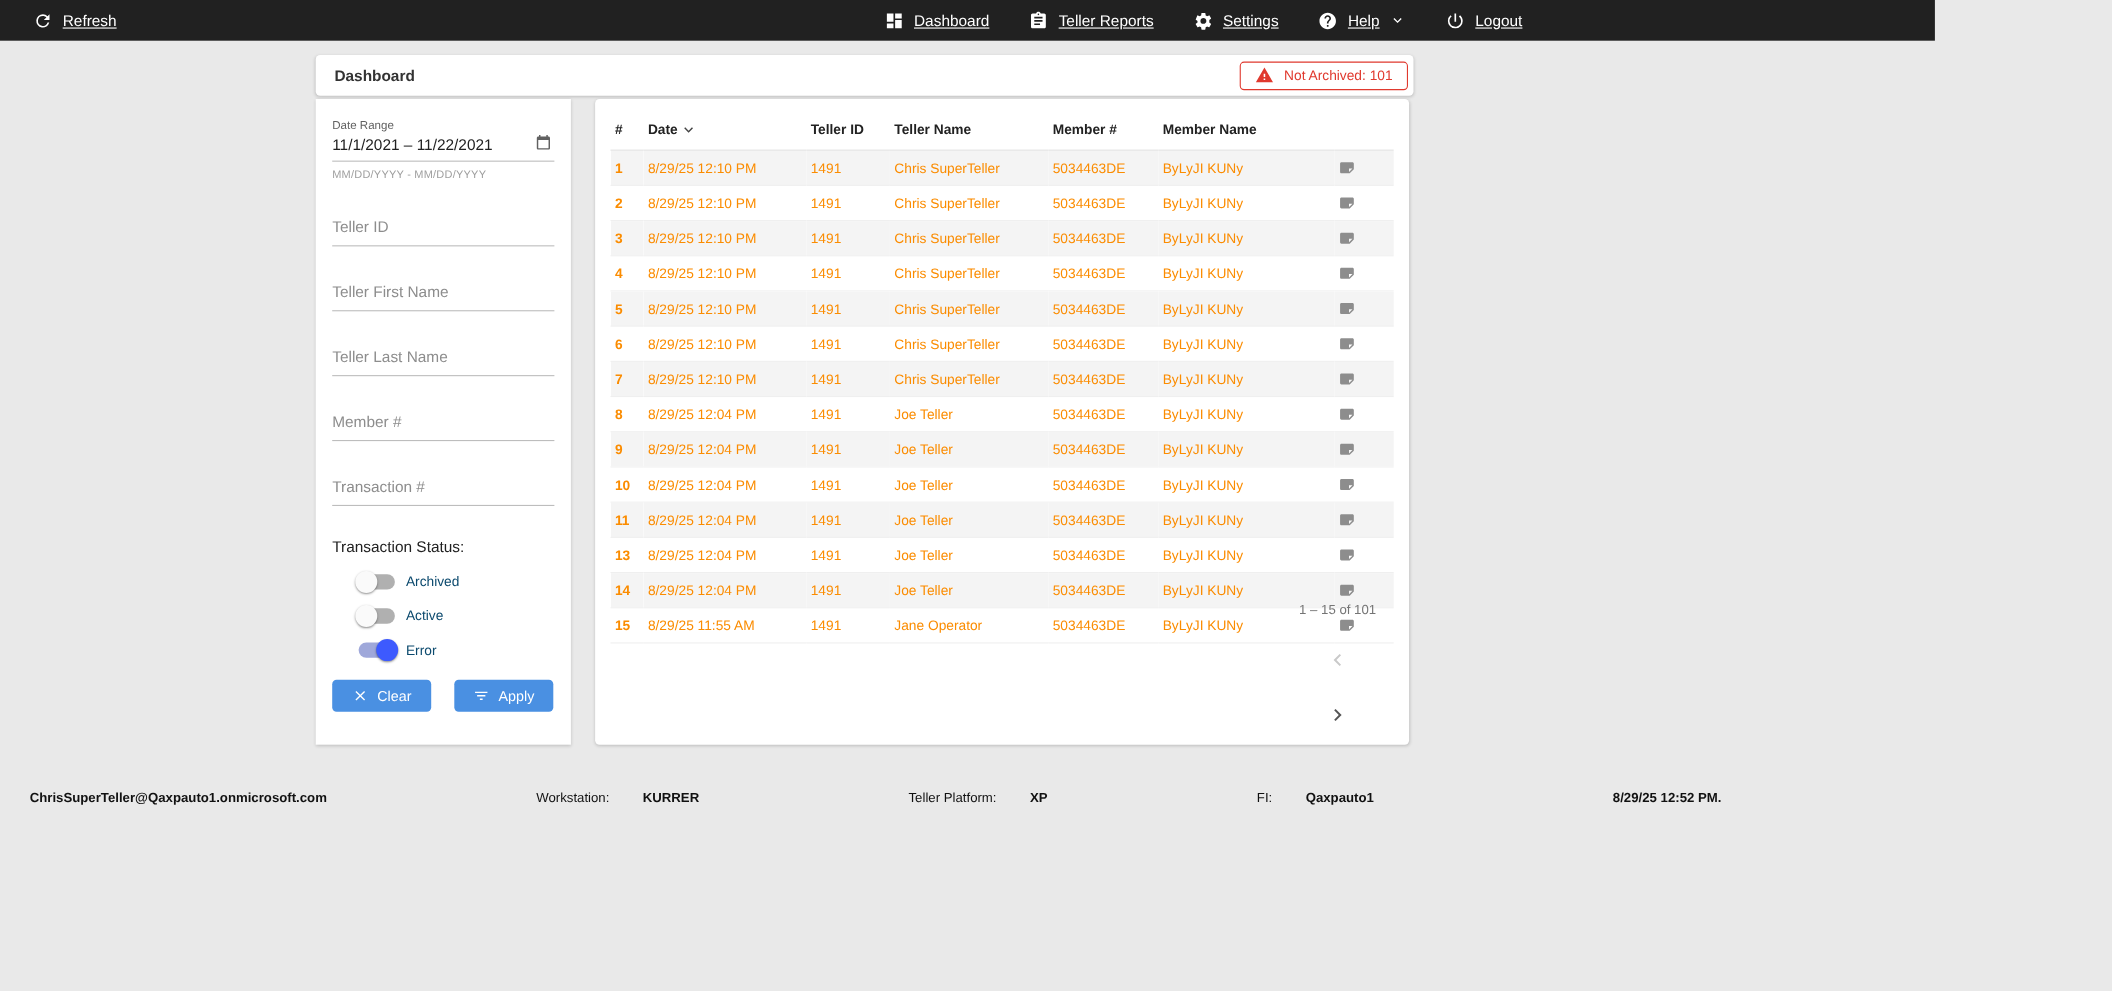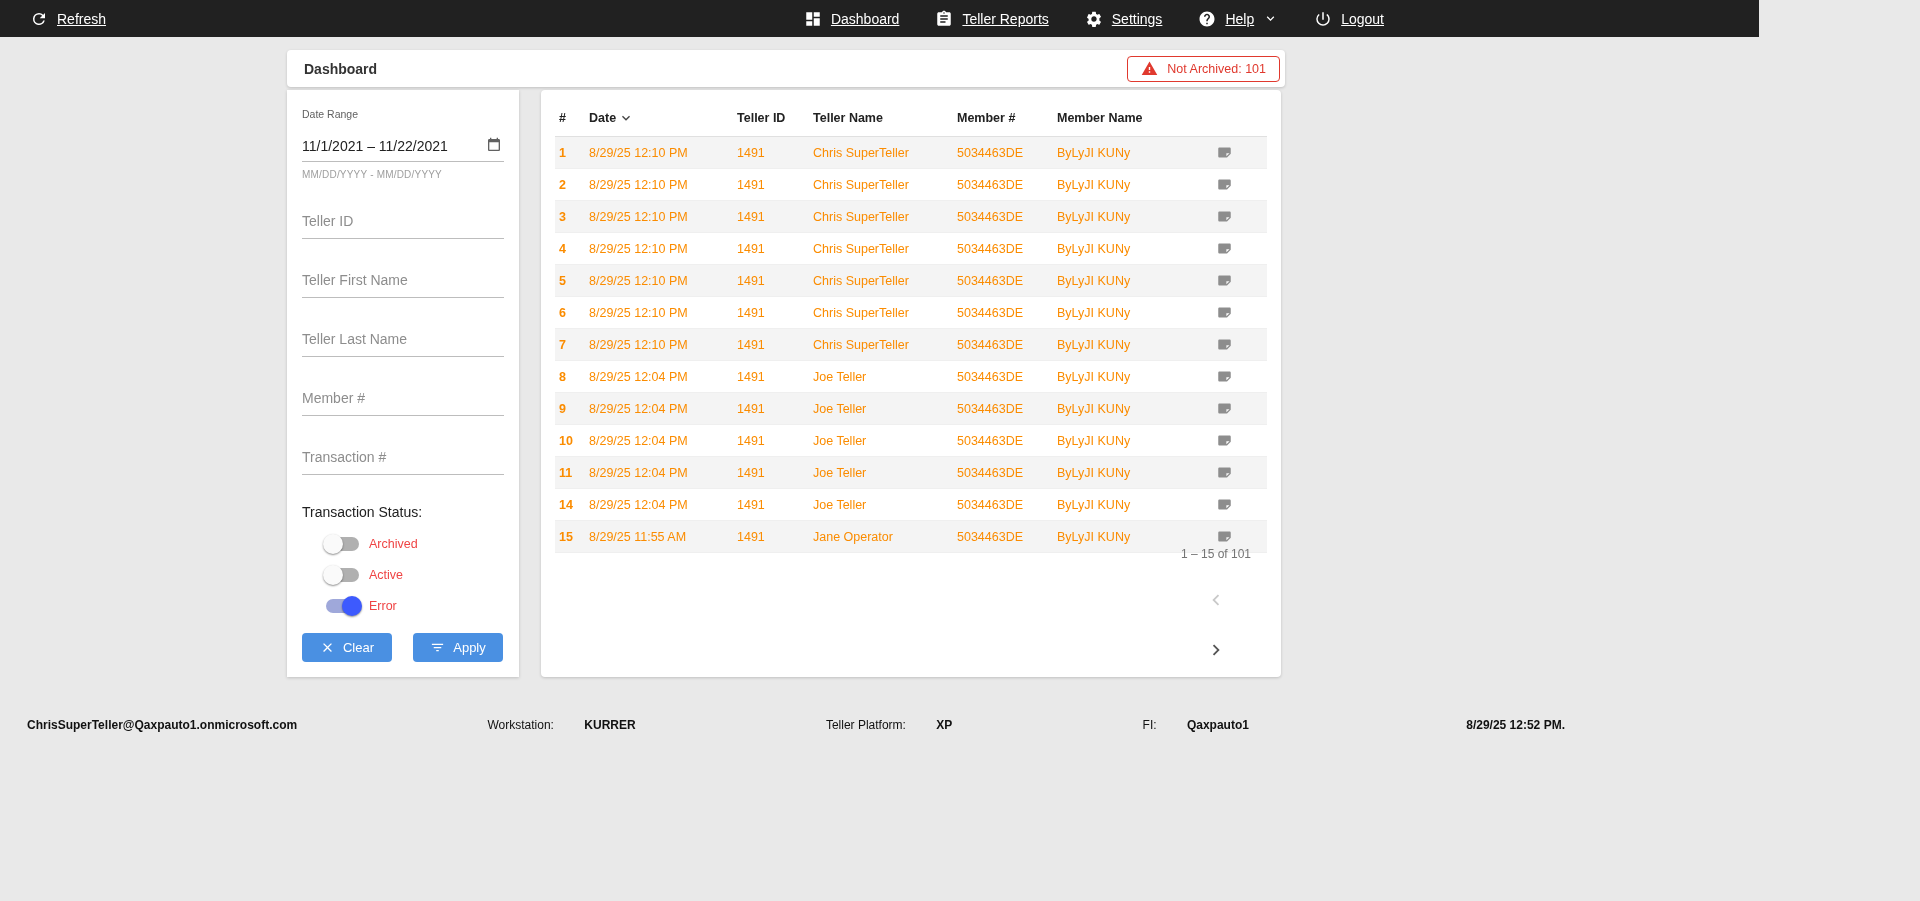--- a/index.html
+++ b/index.html
@@ -47,36 +47,36 @@
   }
   .badge svg{fill:var(--red);}
 
   
   .filter-card{
     position:absolute;left:287px;top:90px;width:232px;height:587px;
     background:#fff;border-radius:0;box-shadow:0 1px 3px rgba(0,0,0,.18);
     padding:18px 15px;
   }
   .dr-label{font-size:10.5px;color:#616161;}
-  .dr-wrap{position:relative;margin-top:15px;}
+  .dr-wrap{position:relative;margin-top:0;}
   .dr-input{
     width:100%;border:none;border-bottom:1px solid #bdbdbd;background:transparent;
     font-size:14px;color:#212121;padding:3px 22px 7px 0;font-family:inherit;outline:none;
   }
   .dr-cal{position:absolute;right:2px;top:2px;cursor:pointer;}
   .dr-cal svg{fill:#616161;}
   .dr-hint{font-size:10px;color:#9e9e9e;margin-top:7px;letter-spacing:.2px;}
   .f-input{
     display:block;width:100%;border:none;border-bottom:1px solid #bdbdbd;background:transparent;
     font-size:14px;color:#212121;padding:4px 0 9px 0;margin-top:29px;font-family:inherit;outline:none;
   }
   .f-input::placeholder{color:#8d8d8d;opacity:1;}
   .ts-label{margin-top:29px;font-size:14px;color:#212121;}
   .toggle-row{display:flex;align-items:center;gap:10px;margin-top:17px;padding-left:24px;}
-  .toggle-label{font-size:12.5px;color:#ef4444;}
+  .toggle-label{font-size:12.5px;color:#0c4a6e;}
   .switch{width:33px;height:14px;border-radius:7px;background:#b0b0b0;position:relative;cursor:pointer;flex:none;}
   .switch .thumb{
     position:absolute;width:20px;height:20px;border-radius:50%;top:-3px;left:-3px;
     background:#fafafa;box-shadow:0 1px 2px rgba(0,0,0,.45);transition:left .1s;
   }
   .switch.on{background:var(--toggle-on-track);}
   .switch.on .thumb{left:16px;background:var(--toggle-on-thumb);}
   .btn-row{display:flex;gap:21px;margin-top:20px;}
   .btn{
     height:29px;min-width:90px;border:none;border-radius:4px;background:var(--accent);
@@ -454,20 +454,35 @@
     <td class="note-cell">
       <span>
         <svg width="15" height="15" viewBox="0 0 24 24">
                 <path d="M20 4H4c-1.1 0-2 .9-2 2v12c0 1.1.9 2 2 2h12l6-6V6c0-1.1-.9-2-2-2zm-5 14v-5h5l-5 5z"></path>
               </svg>
       </span>
     </td>
   </tr>
 
 
+  <tr>
+    <td class="num">13</td>
+    <td>8/29/25 12:04 PM</td>
+    <td>1491</td>
+    <td>Joe Teller</td>
+    <td>5034463DE</td>
+    <td>ByLyJI KUNy</td>
+    <td class="note-cell">
+      <span>
+        <svg width="15" height="15" viewBox="0 0 24 24">
+                <path d="M20 4H4c-1.1 0-2 .9-2 2v12c0 1.1.9 2 2 2h12l6-6V6c0-1.1-.9-2-2-2zm-5 14v-5h5l-5 5z"></path>
+              </svg>
+      </span>
+    </td>
+  </tr>
 
   <tr>
     <td class="num">14</td>
     <td>8/29/25 12:04 PM</td>
     <td>1491</td>
     <td>Joe Teller</td>
     <td>5034463DE</td>
     <td>ByLyJI KUNy</td>
     <td class="note-cell">
       <span>

